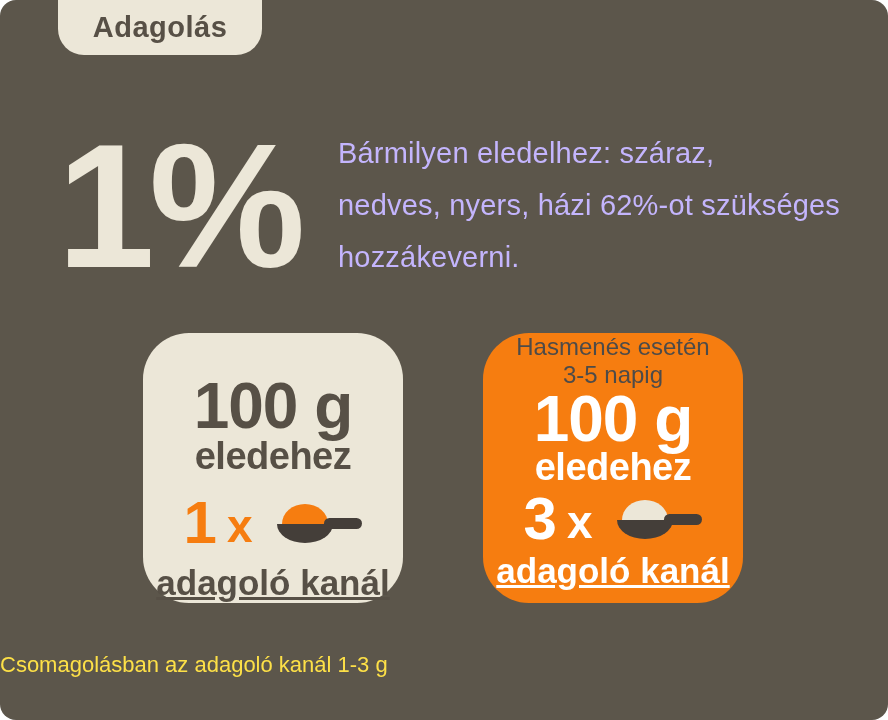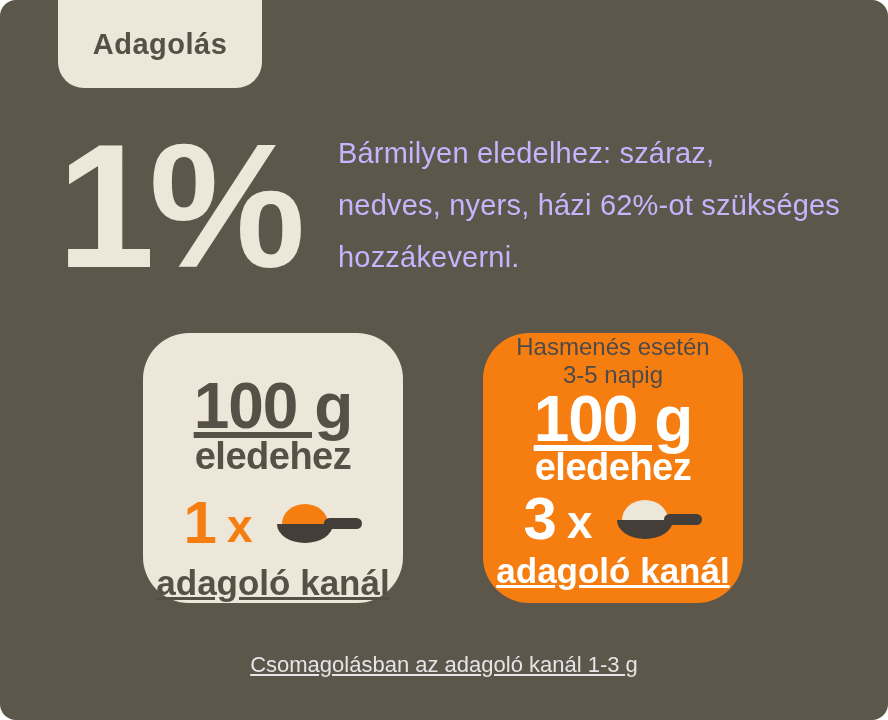--- a/index.html
+++ b/index.html
@@ -12,21 +12,21 @@
     position:relative;
     width:888px;height:720px;
     background:#5c564b;
     border-radius:16px;
     overflow:hidden;
   }
   
   .badge{
     position:absolute;
     left:58px;top:0;
-    width:204px;height:88px;
+    width:204px;height:55px;
     background:#ece7d8;
     border-radius:0 0 26px 26px;
     display:flex;align-items:center;justify-content:center;
     color:#575046;
     font-size:29px;font-weight:700;
     letter-spacing:0.5px;
   }
   
   .percent{
     position:absolute;
@@ -60,21 +60,21 @@
     text-align:center;
   }
   .card-normal .card-inner{padding-top:44px;}
   .card-diarrhea .card-inner{}
   .note-line{
     font-size:24px;line-height:28px;
     color:#4d4b49;
     font-weight:400;
   }
   .amount{
-    font-size:64px;font-weight:700;letter-spacing:-1px;text-decoration:underline;
+    font-size:64px;font-weight:700;letter-spacing:-1px;
   }
   .card-normal .amount{line-height:58px;}
   .card-diarrhea .amount{line-height:56px;margin-top:2px;}
   .amount-sub{
     font-size:38px;font-weight:700;letter-spacing:-0.5px;
   }
   .card-normal .amount-sub{line-height:42px;}
   .card-diarrhea .amount-sub{line-height:40px;}
   .spoon-row{
     display:flex;align-items:center;justify-content:center;
@@ -97,24 +97,22 @@
   .card-diarrhea .spoon .dome{fill:#ece7d8;}
   .spoon-label{
     font-size:35px;font-weight:700;text-decoration:underline;
   }
   .card-normal .spoon-label{margin-top:16px;}
   .card-diarrhea .spoon-label{margin-top:8px;}
   
   .footer-note{
     position:absolute;
     left:0;right:0;top:651px;
-    text-align:center;
     font-size:22px;line-height:28px;
-    color:#e5e5e5;
-    text-decoration:underline;
+    color:#fde047;
   }
 </style>
 </head>
 <body>
 
 <div class="canvas">
 
   <div class="badge">
     <span>Adagolás</span>
   </div>

